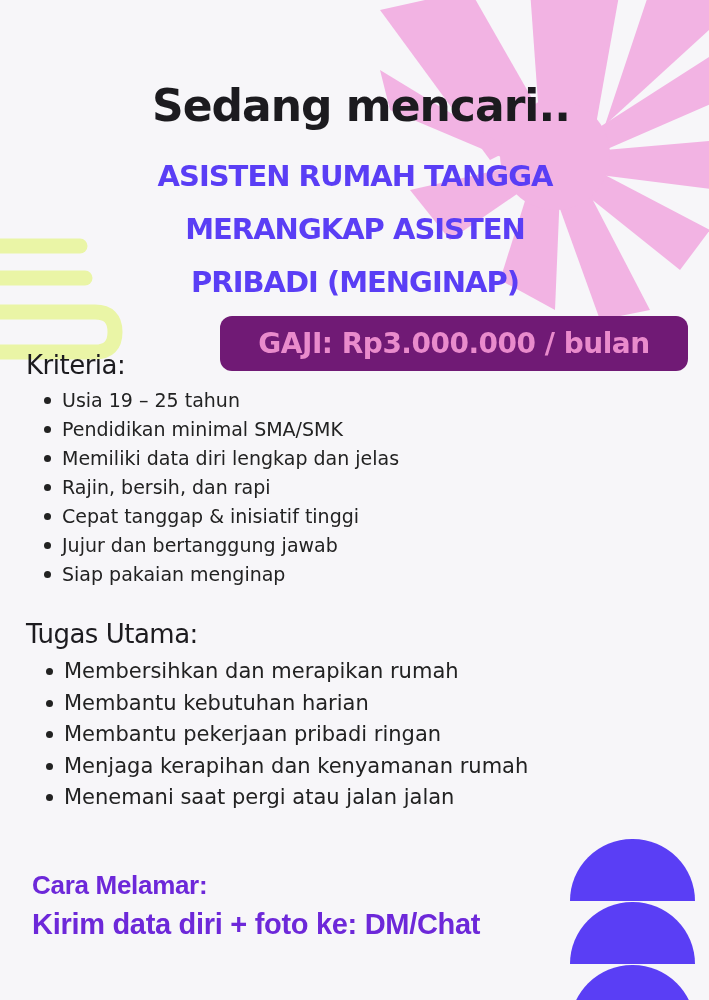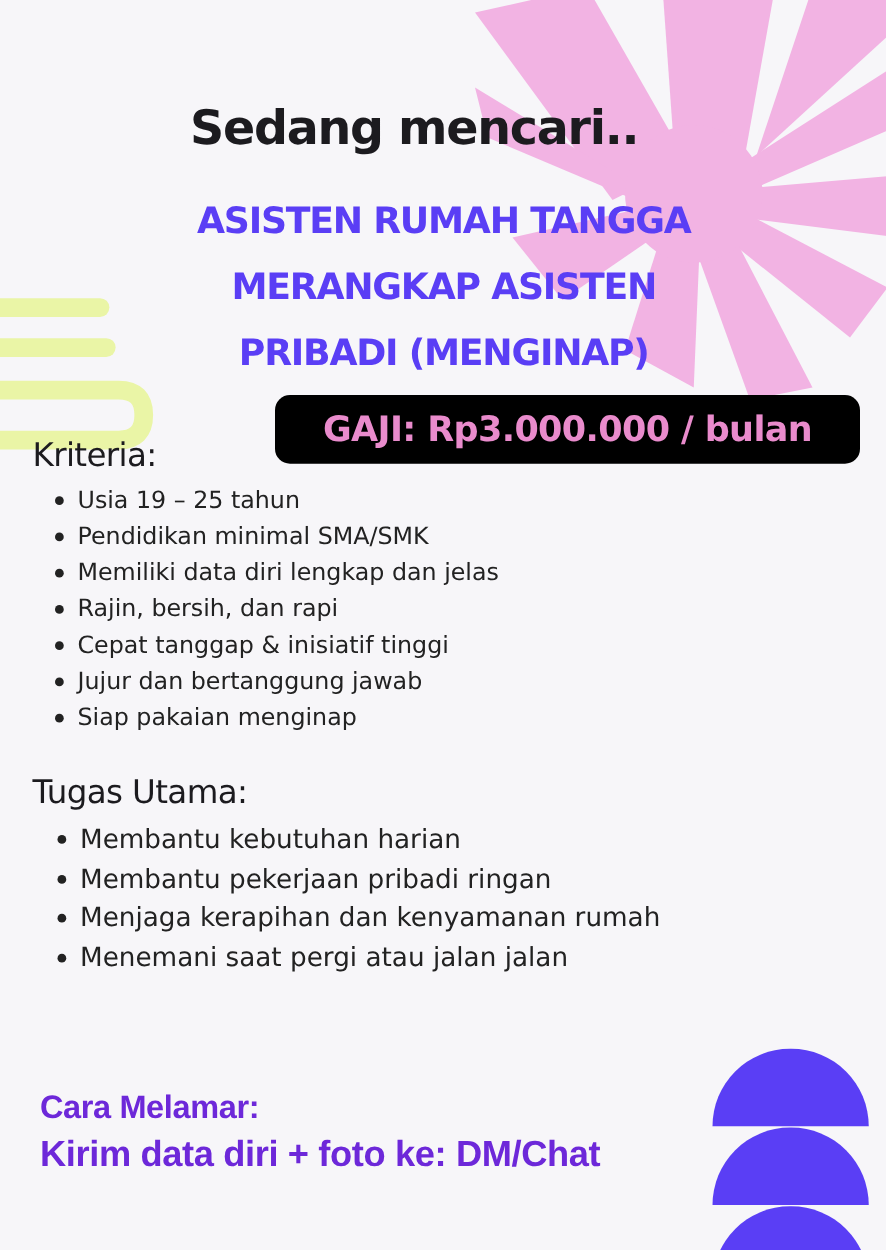--- a/index.html
+++ b/index.html
@@ -2,23 +2,23 @@
 <html><head>
 <meta charset="utf-8">
 <style>
   * { margin:0; padding:0; box-sizing:border-box; }
   html, body { width:709px; height:1000px; overflow:hidden; }
   body { background:#f7f6f9; position:relative; font-family:"Liberation Sans", sans-serif; color:#1b1b1f; }
   .deco { position:absolute; }
   #starburst { left:380px; top:-10px; width:340px; height:330px; }
   #stripes { left:-10px; top:222px; width:140px; height:150px; }
   .semi { position:absolute; left:570px; width:125px; height:62px; background:#5a3ef5; border-radius:62px 62px 0 0; }
-  .kicker { position:absolute; left:152px; top:80px; font-size:38px; font-weight:700; letter-spacing:-1px; color:#1c1b1f; font-family:"DejaVu Sans", sans-serif;text-align:right; }
+  .kicker { position:absolute; left:152px; top:80px; font-size:44px; font-weight:700; letter-spacing:-1px; color:#1c1b1f; font-family:"DejaVu Sans", sans-serif;text-align:right; }
   .headline { position:absolute; left:30px; top:150px; width:650px; text-align:center; font-family:"DejaVu Sans", sans-serif; font-weight:700; font-size:29px; line-height:53px; color:#5a3ef5; letter-spacing:-1px; }
-  .salary { position:absolute; left:220px; top:316px; width:468px; height:55px; background:#000000; border-radius:12px; display:flex; align-items:center; justify-content:center; }
+  .salary { position:absolute; left:220px; top:316px; width:468px; height:55px; background:#701a75; border-radius:12px; display:flex; align-items:center; justify-content:center; }
   .salary span { font-family:"DejaVu Sans", sans-serif; font-weight:700; font-size:28px; color:#e98bcc; letter-spacing:-0.5px; }
   .h2 { position:absolute; left:26px; font-family:"DejaVu Sans", sans-serif; font-weight:400; font-size:26px; color:#1c1b1f; letter-spacing:-0.5px; }
   ul.list { position:absolute; list-style:none; }
   ul.list li { position:relative; padding-left:22px; color:#222; font-family:"DejaVu Sans", sans-serif; }
   ul.list li::before { content:""; position:absolute; left:4px; width:7px; height:7px; border-radius:50%; background:#222; }
   #kriteria-list { left:40px; top:386px; }
   #kriteria-list li { font-size:19px; line-height:29px; }
   #kriteria-list li::before { top:11px; }
   #tugas-list { left:42px; top:656px; }
   #tugas-list li { font-size:21px; line-height:31.5px; }
@@ -74,20 +74,21 @@
   <li>Pendidikan minimal SMA/SMK</li>
   <li>Memiliki data diri lengkap dan jelas</li>
   <li>Rajin, bersih, dan rapi</li>
   <li>Cepat tanggap &amp; inisiatif tinggi</li>
   <li>Jujur dan bertanggung jawab</li>
   <li>Siap pakaian menginap</li>
 </ul>
 
 <div class="h2" style="top:619px">Tugas Utama:</div>
 <ul class="list" id="tugas-list">
+  <li>Membersihkan dan merapikan rumah</li>
   <li>Membantu kebutuhan harian</li>
   <li>Membantu pekerjaan pribadi ringan</li>
   <li>Menjaga kerapihan dan kenyamanan rumah</li>
   <li>Menemani saat pergi atau jalan jalan</li>
 </ul>
 
 <div class="apply" style="top:870px; font-size:26px;">Cara Melamar:</div>
 <div class="apply" style="top:908px; font-size:29px;">Kirim data diri + foto ke: DM/Chat</div>
 
 </body></html>

